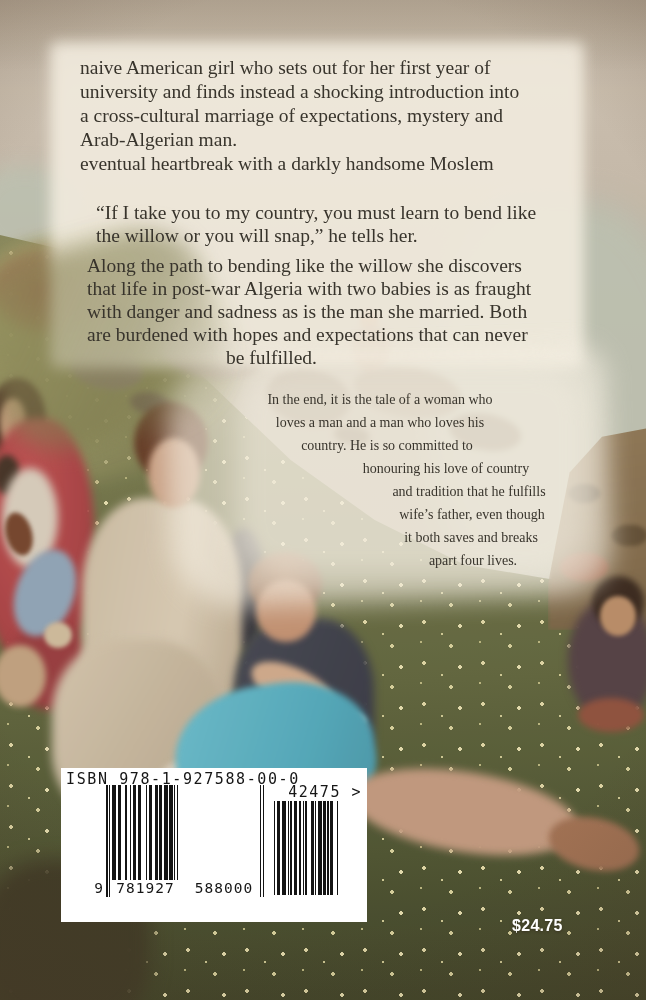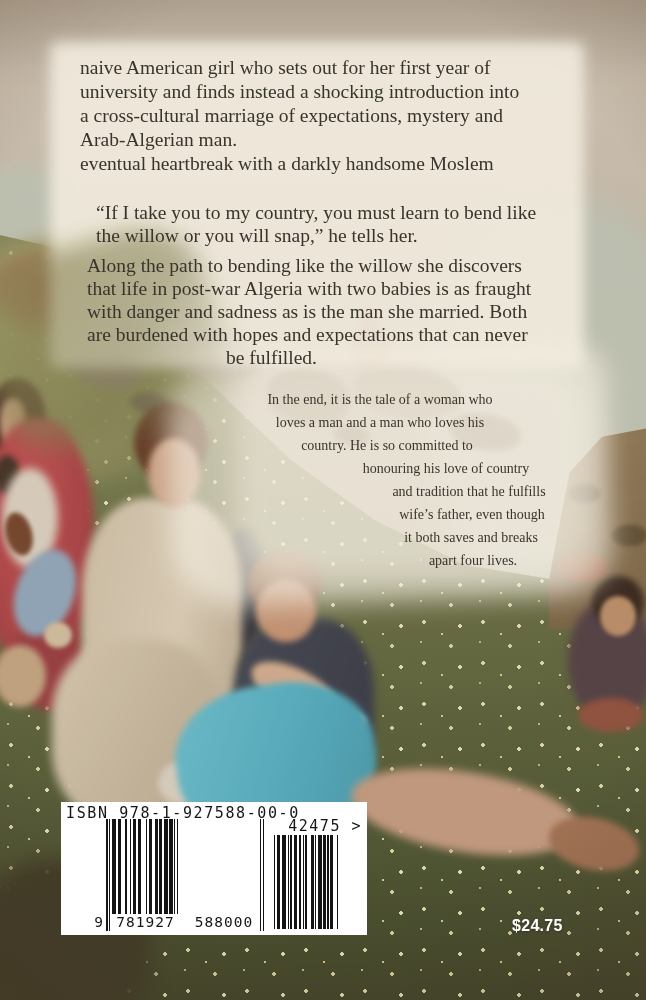--- a/index.html
+++ b/index.html
@@ -123,21 +123,21 @@
   .p4 .lines .tl:nth-child(3){padding-left:14px;}
   .p4 .lines .tl:nth-child(4){padding-left:132px;}
   .p4 .lines .tl:nth-child(5){padding-left:178px;}
   .p4 .lines .tl:nth-child(6){padding-left:184px;}
   .p4 .lines .tl:nth-child(7){padding-left:182px;}
   .p4 .lines .tl:nth-child(8){padding-left:186px;}
   .p4 .lines .tl:nth-child(9){padding-left:140px;}
   .lines{position:static;display:block;}
 
   
-  .barcode-box{left:61px;top:802px;width:306px;height:133px;z-index:10;
+  .barcode-box{left:61px;top:768px;width:306px;height:154px;z-index:10;
       background:var(--barcode-bg,#fff);}
   .bc-mono{font-family:"DejaVu Sans Mono","Liberation Mono",monospace;color:#161616;}
   .isbn-label{left:5px;top:2px;font-size:15px;letter-spacing:1.6px;white-space:nowrap;}
   .bc-main-svg{left:45px;top:17px;}
   .bc-num{top:112px;height:17px;font-size:14.5px;letter-spacing:1px;line-height:17px;text-align:center;}
   .bc-d0{left:25px;width:18px;text-align:right;}
   .bc-d1{left:51px;width:67px;background:var(--barcode-bg,#fff);}
   .bc-d2{left:130px;width:66px;background:var(--barcode-bg,#fff);}
   .supp-label{left:205px;top:15px;width:96px;font-size:15px;letter-spacing:1.5px;text-align:right;white-space:nowrap;}
   .bc-supp-svg{left:213px;top:33px;}

